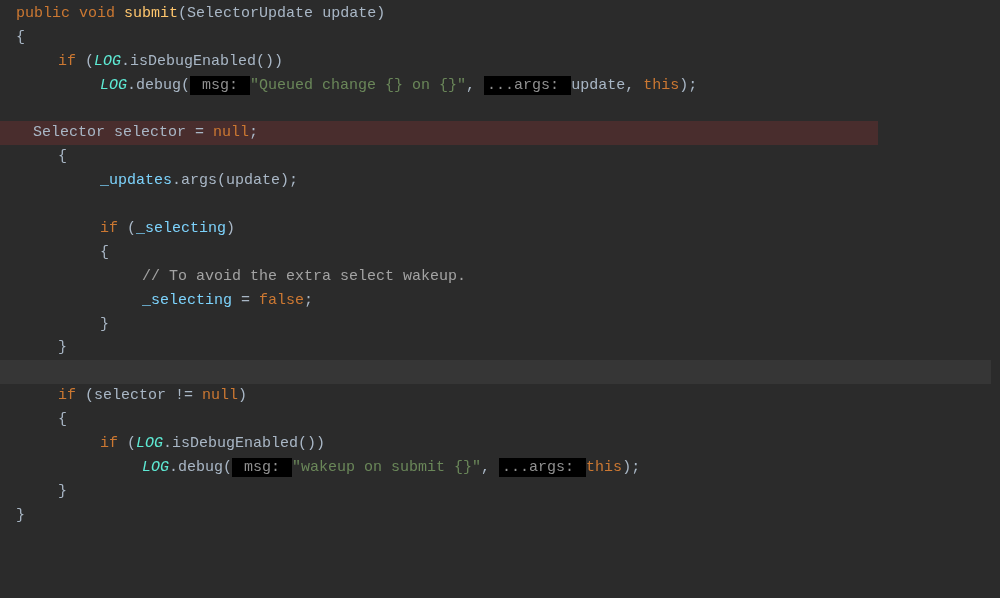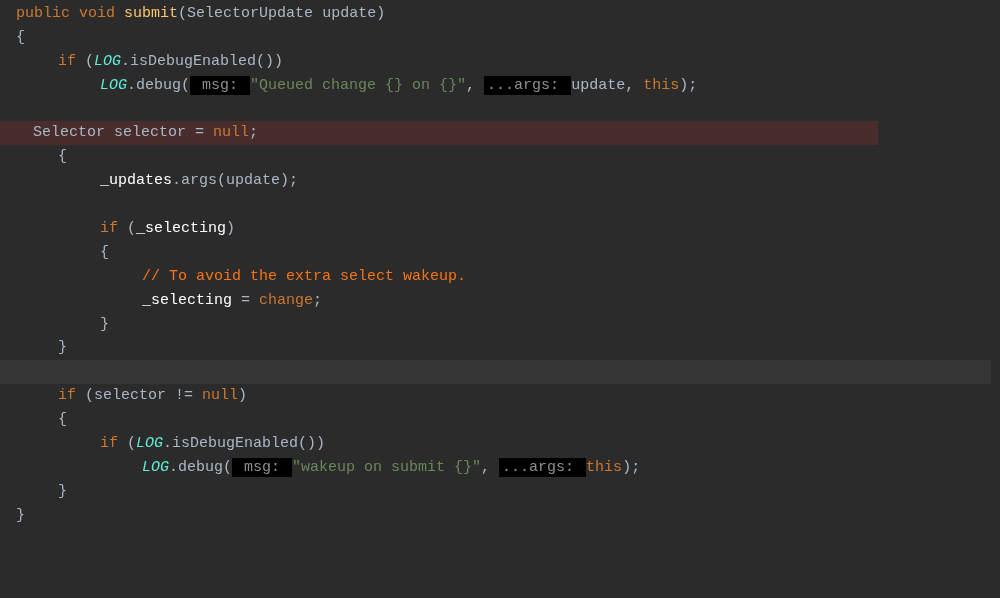--- a/index.html
+++ b/index.html
@@ -27,23 +27,23 @@
       padding-left: 25px;
     }
     .highlight-gray {
       background: rgba(138, 138, 138, 0.12);
       width: 1000px;
       margin-left: -25px;
       padding-left: 25px;
     }
     .kw { color: #cc7832; }
     .method-decl { color: #ffc66d; }
-    .field { color: #ffffff; }
+    .field { color: #7dd3fc; }
     .str { color: #6a8759; }
-    .comment { color: #f97316; }
+    .comment { color: #a3a3a3; }
     .static-field { color: #5eead4; font-style: italic; }
     .hint-box {
       background: #000000;
       color: #909090;
       padding: 1px 3px;
       border-radius: 0;
     }
     .ind1 { padding-left: 42px; }
     .ind2 { padding-left: 84px; }
     .ind3 { padding-left: 126px; }
@@ -73,21 +73,21 @@
 
   <div class="line"></div>
 
   <div class="line ind2"><span class="kw">if</span><span> (</span><span class="field">_selecting</span><span>)</span></div>
 
   <div class="line ind2"><span>{</span></div>
 
 
   <div class="line ind3"><span class="comment">// To avoid the extra select wakeup.</span></div>
 
-  <div class="line ind3"><span class="field">_selecting</span><span> = </span><span class="kw">change</span><span>;</span></div>
+  <div class="line ind3"><span class="field">_selecting</span><span> = </span><span class="kw">false</span><span>;</span></div>
 
   <div class="line ind2"><span>}</span></div>
 
   <div class="line ind1"><span>}</span></div>
 
   <div class="line highlight-gray"></div>
 
   <div class="line ind1"><span class="kw">if</span><span> (selector != </span><span class="kw">null</span><span>)</span></div>
 
   <div class="line ind1"><span>{</span></div>

